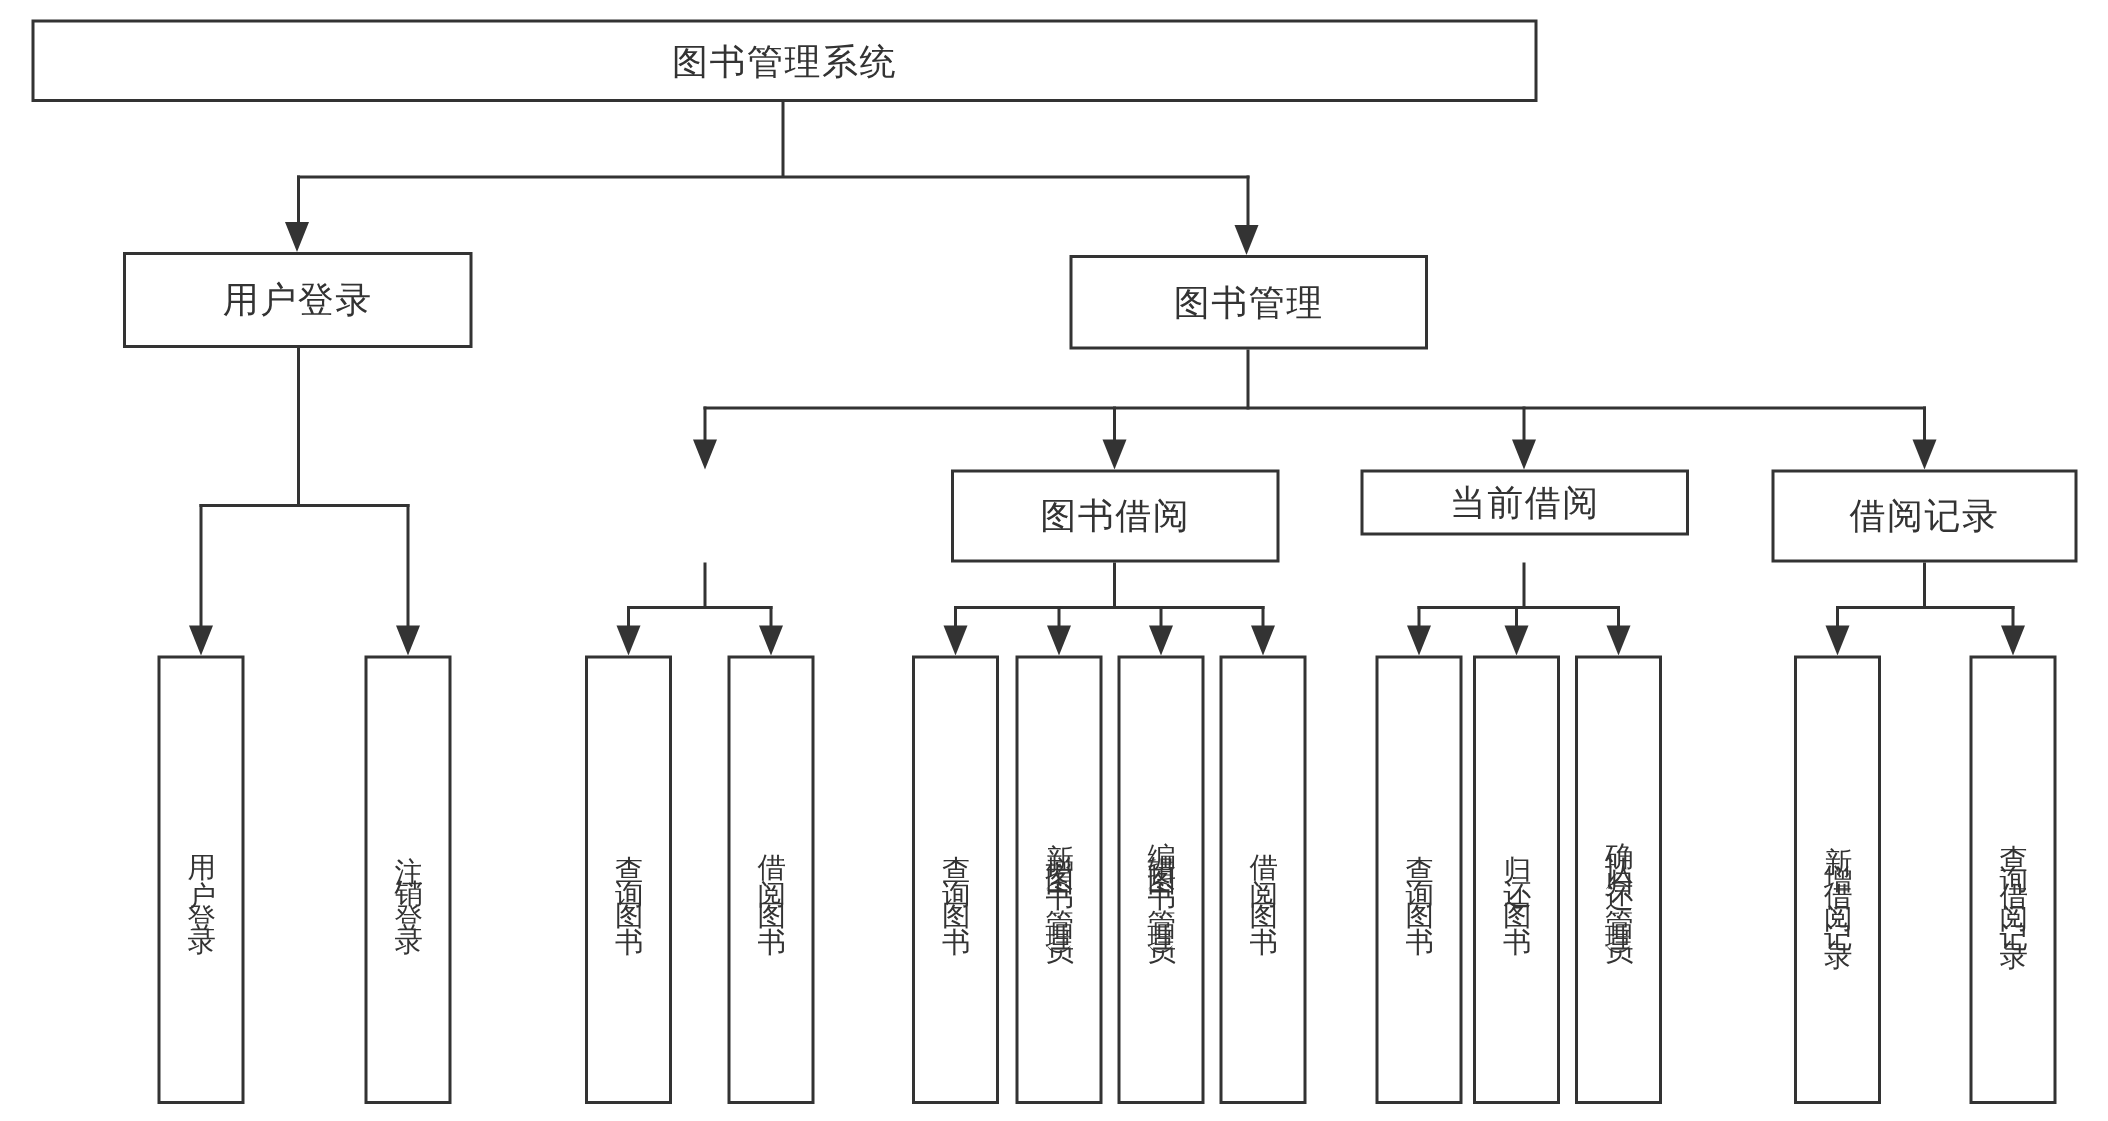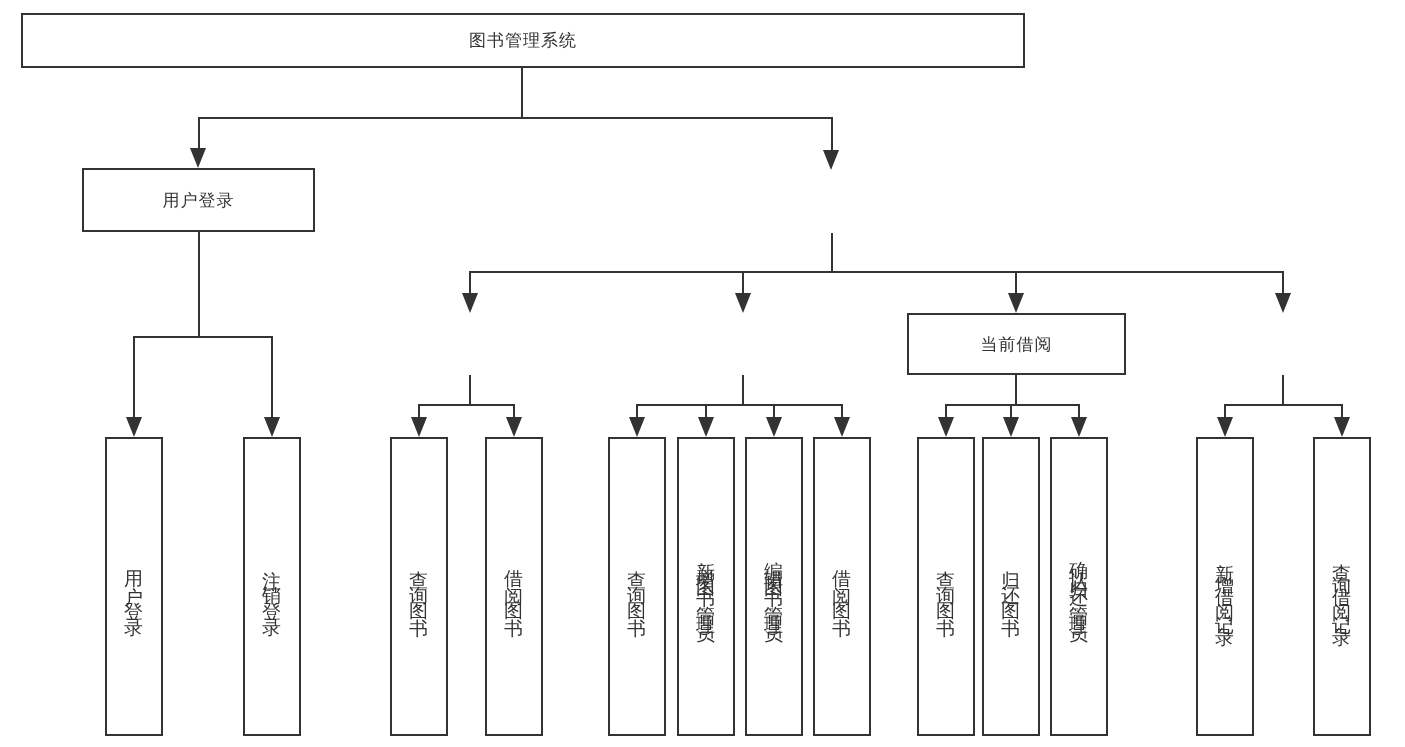--- a/index.html
+++ b/index.html
@@ -10,21 +10,21 @@
     font-family:"Liberation Sans","DejaVu Sans",sans-serif;
     color:#333333;
     overflow:hidden;
   }
   .box{
     position:absolute;
     box-sizing:border-box;
     border:2px solid #333333;
     background:#ffffff;
     display:flex;align-items:center;justify-content:center;
-    font-size:17px;color:#333333;
+    font-size:24px;color:#333333;
     letter-spacing:1px;
   }
   .leaf{
     position:absolute;
     box-sizing:border-box;
     top:437px;height:299px;width:58px;
     border:2px solid #333333;
     background:#ffffff;
     display:flex;align-items:center;justify-content:center;
   }
@@ -68,41 +68,50 @@
   <div class="vline" style="left:521px;top:68px;height:50px;"></div>
   <div class="hline" style="left:198px;top:117px;width:635px;"></div>
   <div class="vline" style="left:198px;top:117px;height:33px;"></div>
   <div class="arr" style="left:190px;top:148px;"></div>
   <div class="vline" style="left:831px;top:117px;height:35px;"></div>
   <div class="arr" style="left:823px;top:150px;"></div>
 
   <div class="box" style="left:82px;top:168px;width:233px;height:64px;">
     <span>用户登录</span>
   </div>
+  <div class="box" style="left:713px;top:170px;width:239px;height:63px;">
+    <span>图书管理</span>
+  </div>
 
   <div class="vline" style="left:198px;top:232px;height:106px;"></div>
   <div class="hline" style="left:133px;top:336px;width:140px;"></div>
   <div class="vline" style="left:133px;top:336px;height:83px;"></div>
   <div class="arr" style="left:126px;top:417px;"></div>
   <div class="vline" style="left:271px;top:336px;height:83px;"></div>
   <div class="arr" style="left:264px;top:417px;"></div>
 
   <div class="vline" style="left:831px;top:233px;height:40px;"></div>
   <div class="hline" style="left:469px;top:271px;width:815px;"></div>
   <div class="vline" style="left:469px;top:271px;height:24px;"></div>
   <div class="arr" style="left:462px;top:293px;"></div>
   <div class="vline" style="left:742px;top:271px;height:24px;"></div>
   <div class="arr" style="left:735px;top:293px;"></div>
   <div class="vline" style="left:1015px;top:271px;height:24px;"></div>
   <div class="arr" style="left:1008px;top:293px;"></div>
   <div class="vline" style="left:1282px;top:271px;height:24px;"></div>
   <div class="arr" style="left:1275px;top:293px;"></div>
 
-  <div class="box" style="left:907px;top:313px;width:219px;height:62px;">
+  <div class="box" style="left:634px;top:313px;width:219px;height:62px;">
+    <span>图书借阅</span>
+  </div>
+  <div class="box" style="left:907px;top:313px;width:219px;height:44px;">
     <span>当前借阅</span>
+  </div>
+  <div class="box" style="left:1181px;top:313px;width:204px;height:62px;">
+    <span>借阅记录</span>
   </div>
 
   <div class="vline" style="left:469px;top:375px;height:31px;"></div>
   <div class="hline" style="left:418px;top:404px;width:97px;"></div>
   <div class="vline" style="left:418px;top:404px;height:15px;"></div>
   <div class="arr" style="left:411px;top:417px;"></div>
   <div class="vline" style="left:513px;top:404px;height:15px;"></div>
   <div class="arr" style="left:506px;top:417px;"></div>
 
   <div class="vline" style="left:742px;top:375px;height:31px;"></div>

